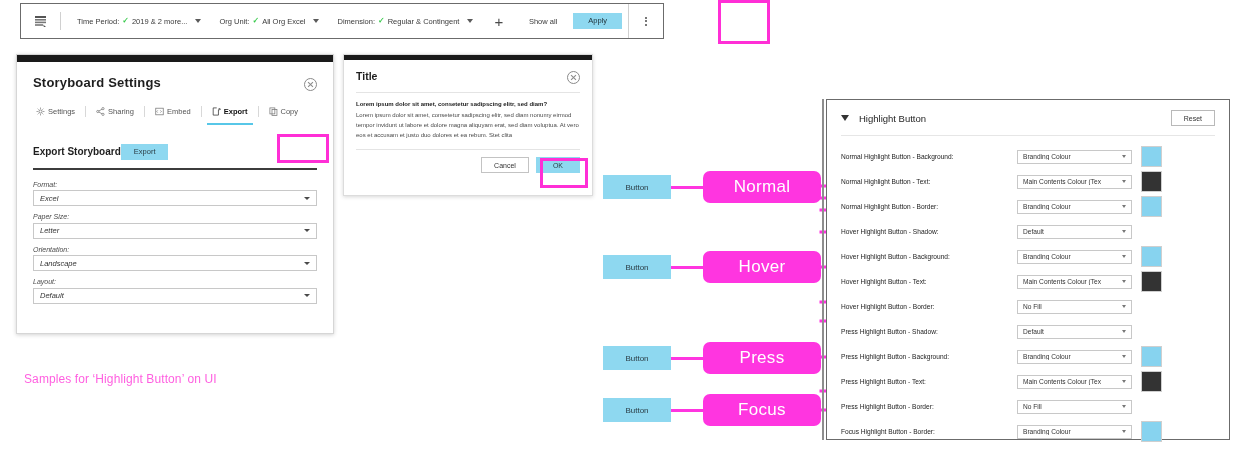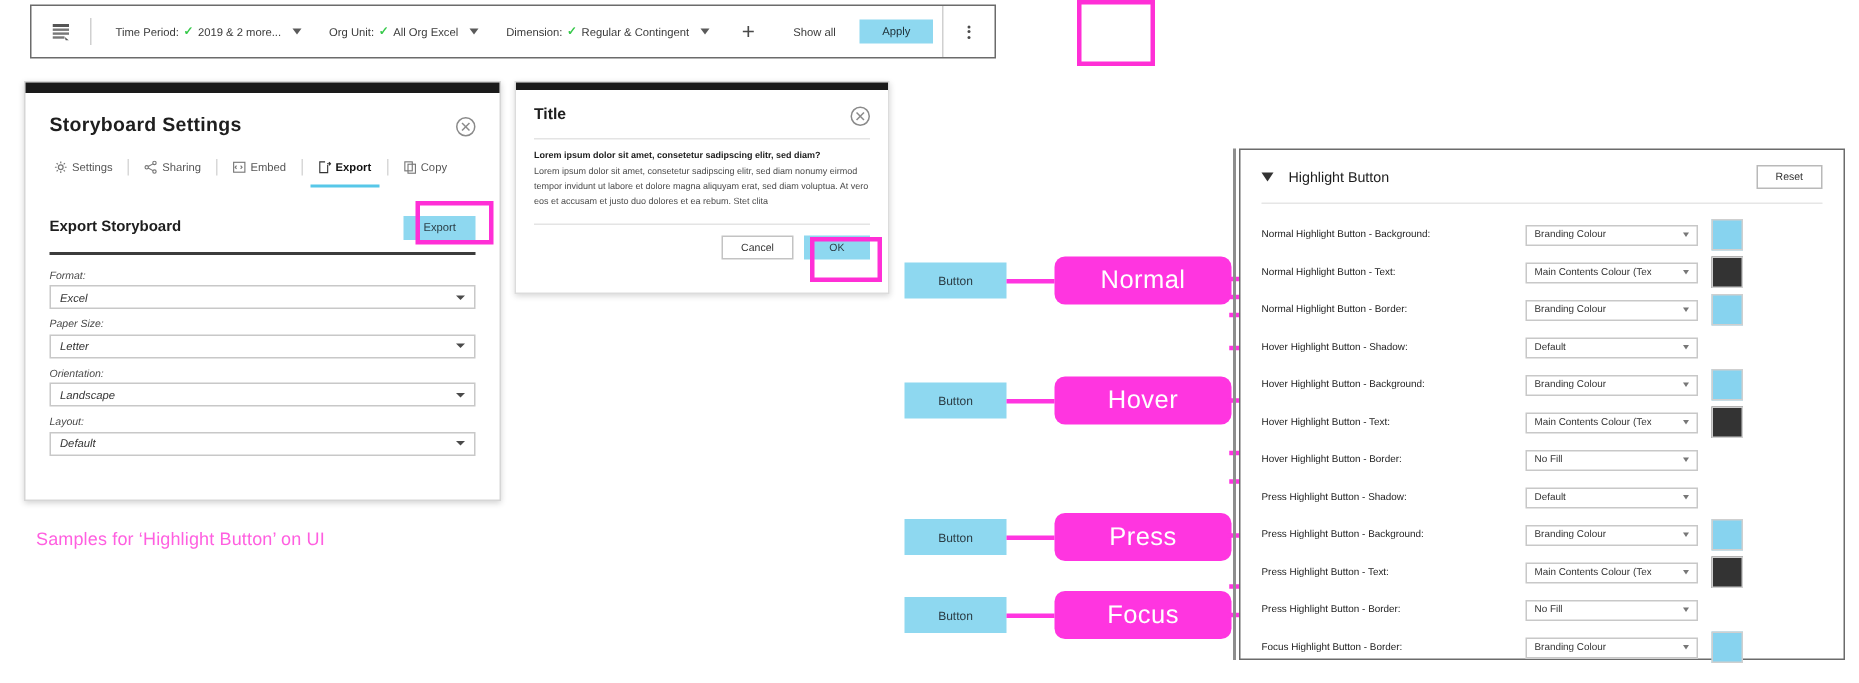--- a/index.html
+++ b/index.html
@@ -86,21 +86,21 @@
   }
   .sb-tab{display:flex;align-items:center;gap:3px;padding:3px 7px;position:relative;white-space:nowrap;}
   .sb-tab.active{color:#111;font-weight:bold;}
   .sb-tab.active:after{
     content:"";position:absolute;left:2px;right:2px;bottom:-6px;height:2px;background:#57c7e8;
   }
   .tabdiv{width:1px;height:11px;background:#d8d8d8;margin:0 3px;}
   .tabicon{width:9px;height:9px;flex:none;}
 
   .sb-section{
-    display:flex;align-items:center;justify-content:space-between;
+    display:flex;align-items:center;
     margin:25px 16px 0 16px;
   }
   .sb-section h3{margin:0;font-size:10px;font-weight:bold;color:#1e1e1e;}
   #export-btn{
     background:#8ed8f0;color:#2b3d45;font-size:7.5px;border:none;
     padding:4px 13px;line-height:1;
   }
   #export-highlight{
     left:277px;top:134px;width:52px;height:29px;
     border:3px solid #ff2fd6;box-sizing:border-box;
@@ -146,21 +146,21 @@
     border:none;background:#8ed8f0;color:#2b3d45;font-size:7px;
     padding:4.5px 17px;line-height:1;
   }
   #ok-highlight{
     left:540px;top:158px;width:48px;height:30px;
     border:3px solid #ff2fd6;box-sizing:border-box;
   }
 
   
   #caption{
-    left:24px;top:352px;font-size:12px;color:#ff5fe0;letter-spacing:.1px;
+    left:24px;top:372px;font-size:12px;color:#ff5fe0;letter-spacing:.1px;
   }
 
   
   .btn-chip{
     width:68px;height:24px;background:#8ed8f0;color:#2b3d45;
     display:flex;align-items:center;justify-content:center;font-size:8px;
   }
   .state-pill{
     width:118px;height:32px;background:#ff35e0;color:#fff;border-radius:7px;
     display:flex;align-items:center;justify-content:center;

